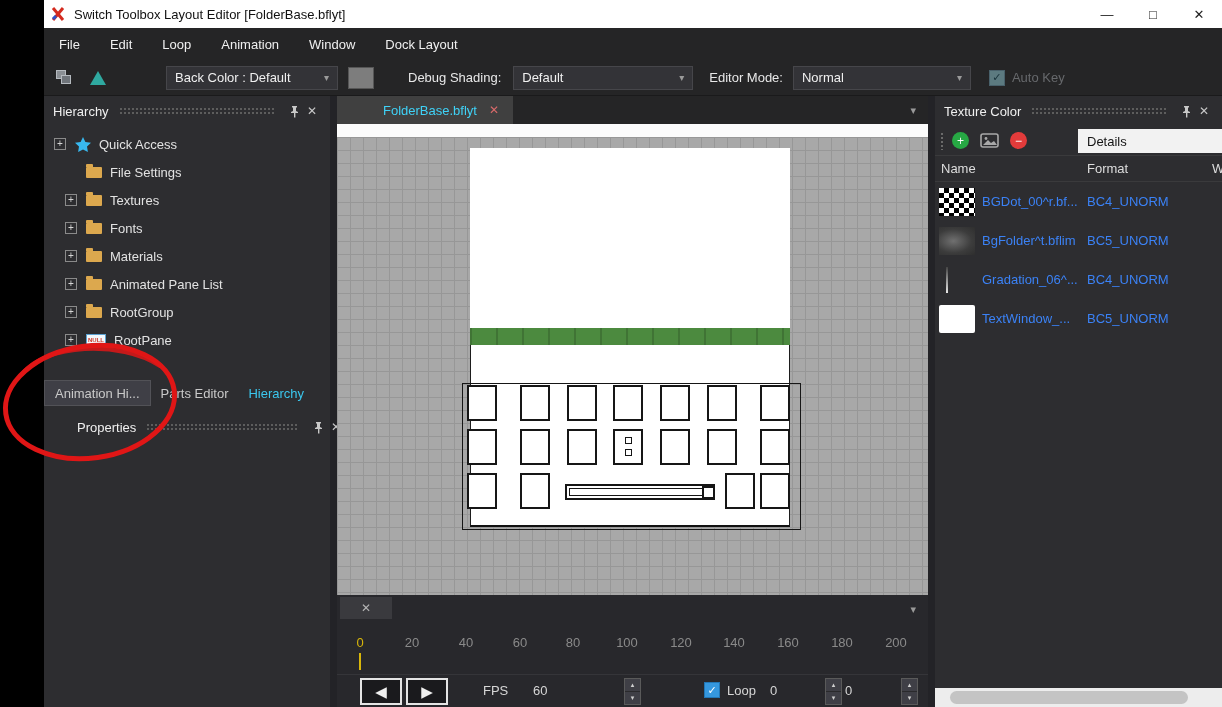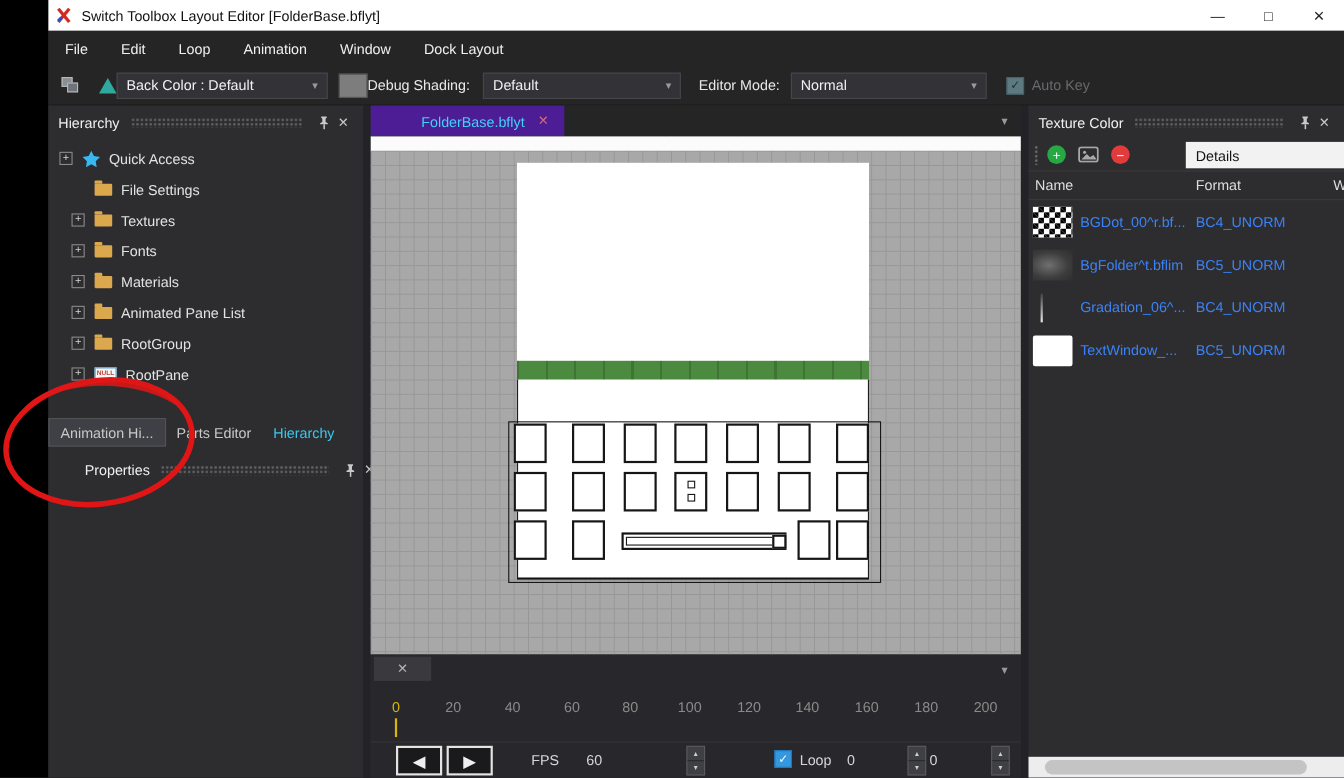--- a/index.html
+++ b/index.html
@@ -19,23 +19,23 @@
   .menu-item { padding:0 15px; height:100%; display:flex; align-items:center; color:#f0f0f0; }
 
   .toolbar { position:absolute; left:44px; top:60px; width:1178px; height:36px; background:#252526; border-bottom:1px solid #1a1a1b; display:flex; align-items:center; font-size:13px; }
   .tb-stack { width:16px; height:15px; margin-left:12px; position:relative; }
   .tb-stack i { position:absolute; width:10px; height:9px; background:#8a8f94; border:1px solid #b5babf; }
   .tb-stack i:nth-child(1){ left:0; top:0; }
   .tb-stack i:nth-child(2){ left:5px; top:5px; background:#6f747a; }
   .tb-tri { width:0; height:0; border-left:8px solid transparent; border-right:8px solid transparent; border-bottom:14px solid #2fa9a0; margin-left:18px; }
   .dd { height:24px; background:#333337; border:1px solid #46464a; color:#f0f0f0; display:flex; align-items:center; padding:0 8px; }
   .dd .caret { margin-left:auto; color:#9a9a9a; font-size:10px; padding-left:8px; }
-  .dd-backcolor { width:192px; }
+  .dd-backcolor { width:172px; margin-left:60px; }
   .swatch { width:26px; height:22px; background:#7d7d7d; border:1px solid #565656; margin-left:10px; }
-  .tb-label { color:#e8e8e8; }
+  .tb-label { margin-left:34px; color:#e8e8e8; }
   .dd-debug { width:180px; margin-left:12px; }
   .tb-label2 { margin-left:16px; }
   .dd-mode { width:178px; margin-left:10px; }
   .chk-dim { width:16px; height:16px; margin-left:18px; background:#5c7a80; border:1px solid #49616b; color:#18323a; font-size:11px; display:flex; align-items:center; justify-content:center; }
   .autokey { margin-left:7px; color:#67696c; }
 
   
   .panel-header { height:30px; display:flex; align-items:center; padding:0 9px; font-size:13px; color:#f0f0f0; }
   .grip { flex:1; height:9px; margin:0 10px; background-image:radial-gradient(#5d5d5d 1px, transparent 1.4px); background-size:4px 4px; }
   .hdr-ic { width:18px; display:flex; align-items:center; justify-content:center; color:#c8c8c8; font-size:12px; }
@@ -56,21 +56,21 @@
   .hier-tabs { position:absolute; left:0; top:282px; width:100%; height:30px; display:flex; align-items:center; font-size:13px; }
   .htab { padding:2px 10px; height:26px; display:flex; align-items:center; color:#c9c9c9; }
   .htab.raised { background:#3f3f46; border:1px solid #525257; }
   .htab.active { color:#3bc7ee; }
 
   .props-header { position:absolute; left:0; top:316px; width:100%;margin-left:24px; }
 
   
   .center { position:absolute; left:337px; top:96px; width:591px; height:611px; background:#2d2d30; }
   .doc-tabbar { position:relative; height:28px; background:#252526; display:flex; align-items:center; }
-  .doc-tab { width:176px; height:28px; background:#4c1d95; color:#3fd2f7; display:flex; align-items:center; justify-content:center; gap:12px; font-size:13px;padding-left:32px; }
+  .doc-tab { width:176px; height:28px; background:#404040; color:#3fd2f7; display:flex; align-items:center; justify-content:center; gap:12px; font-size:13px;padding-left:32px; }
   .doc-tab .x { color:#d96a6a; font-size:12px; }
   .tabbar-caret { position:absolute; right:12px; color:#9a9a9a; font-size:11px; }
 
   .canvas { position:absolute; left:0; top:28px; width:591px; height:471px; background-color:#a8a8a8; background-image:linear-gradient(#979797 1px, transparent 1px), linear-gradient(90deg, #979797 1px, transparent 1px); background-size:13px 13px; overflow:hidden; }
   .canvas-topstrip { position:absolute; left:0; top:0; width:100%; height:13px; background:#fbfbfb; }
   .white-rect { position:absolute; left:133px; top:24px; width:320px; height:379px; background:#fff; }
   .green-stripe { position:absolute; left:0; top:180px; width:100%; height:17px; background:#4c8a3f; background-image:repeating-linear-gradient(90deg, rgba(0,0,0,.16) 0 2px, transparent 2px 26px); }
   .lower-outline { position:absolute; left:0; top:197px; right:0; bottom:0; border-left:1px solid #1d1d1d; border-right:1px solid #1d1d1d; border-bottom:2px solid #111; }
   .outer-rect { position:absolute; left:125px; top:259px; width:339px; height:147px; border:1px solid #161616; }
   .sq { position:absolute; width:30px; height:36px; background:#fff; border:2px solid #161616; }

